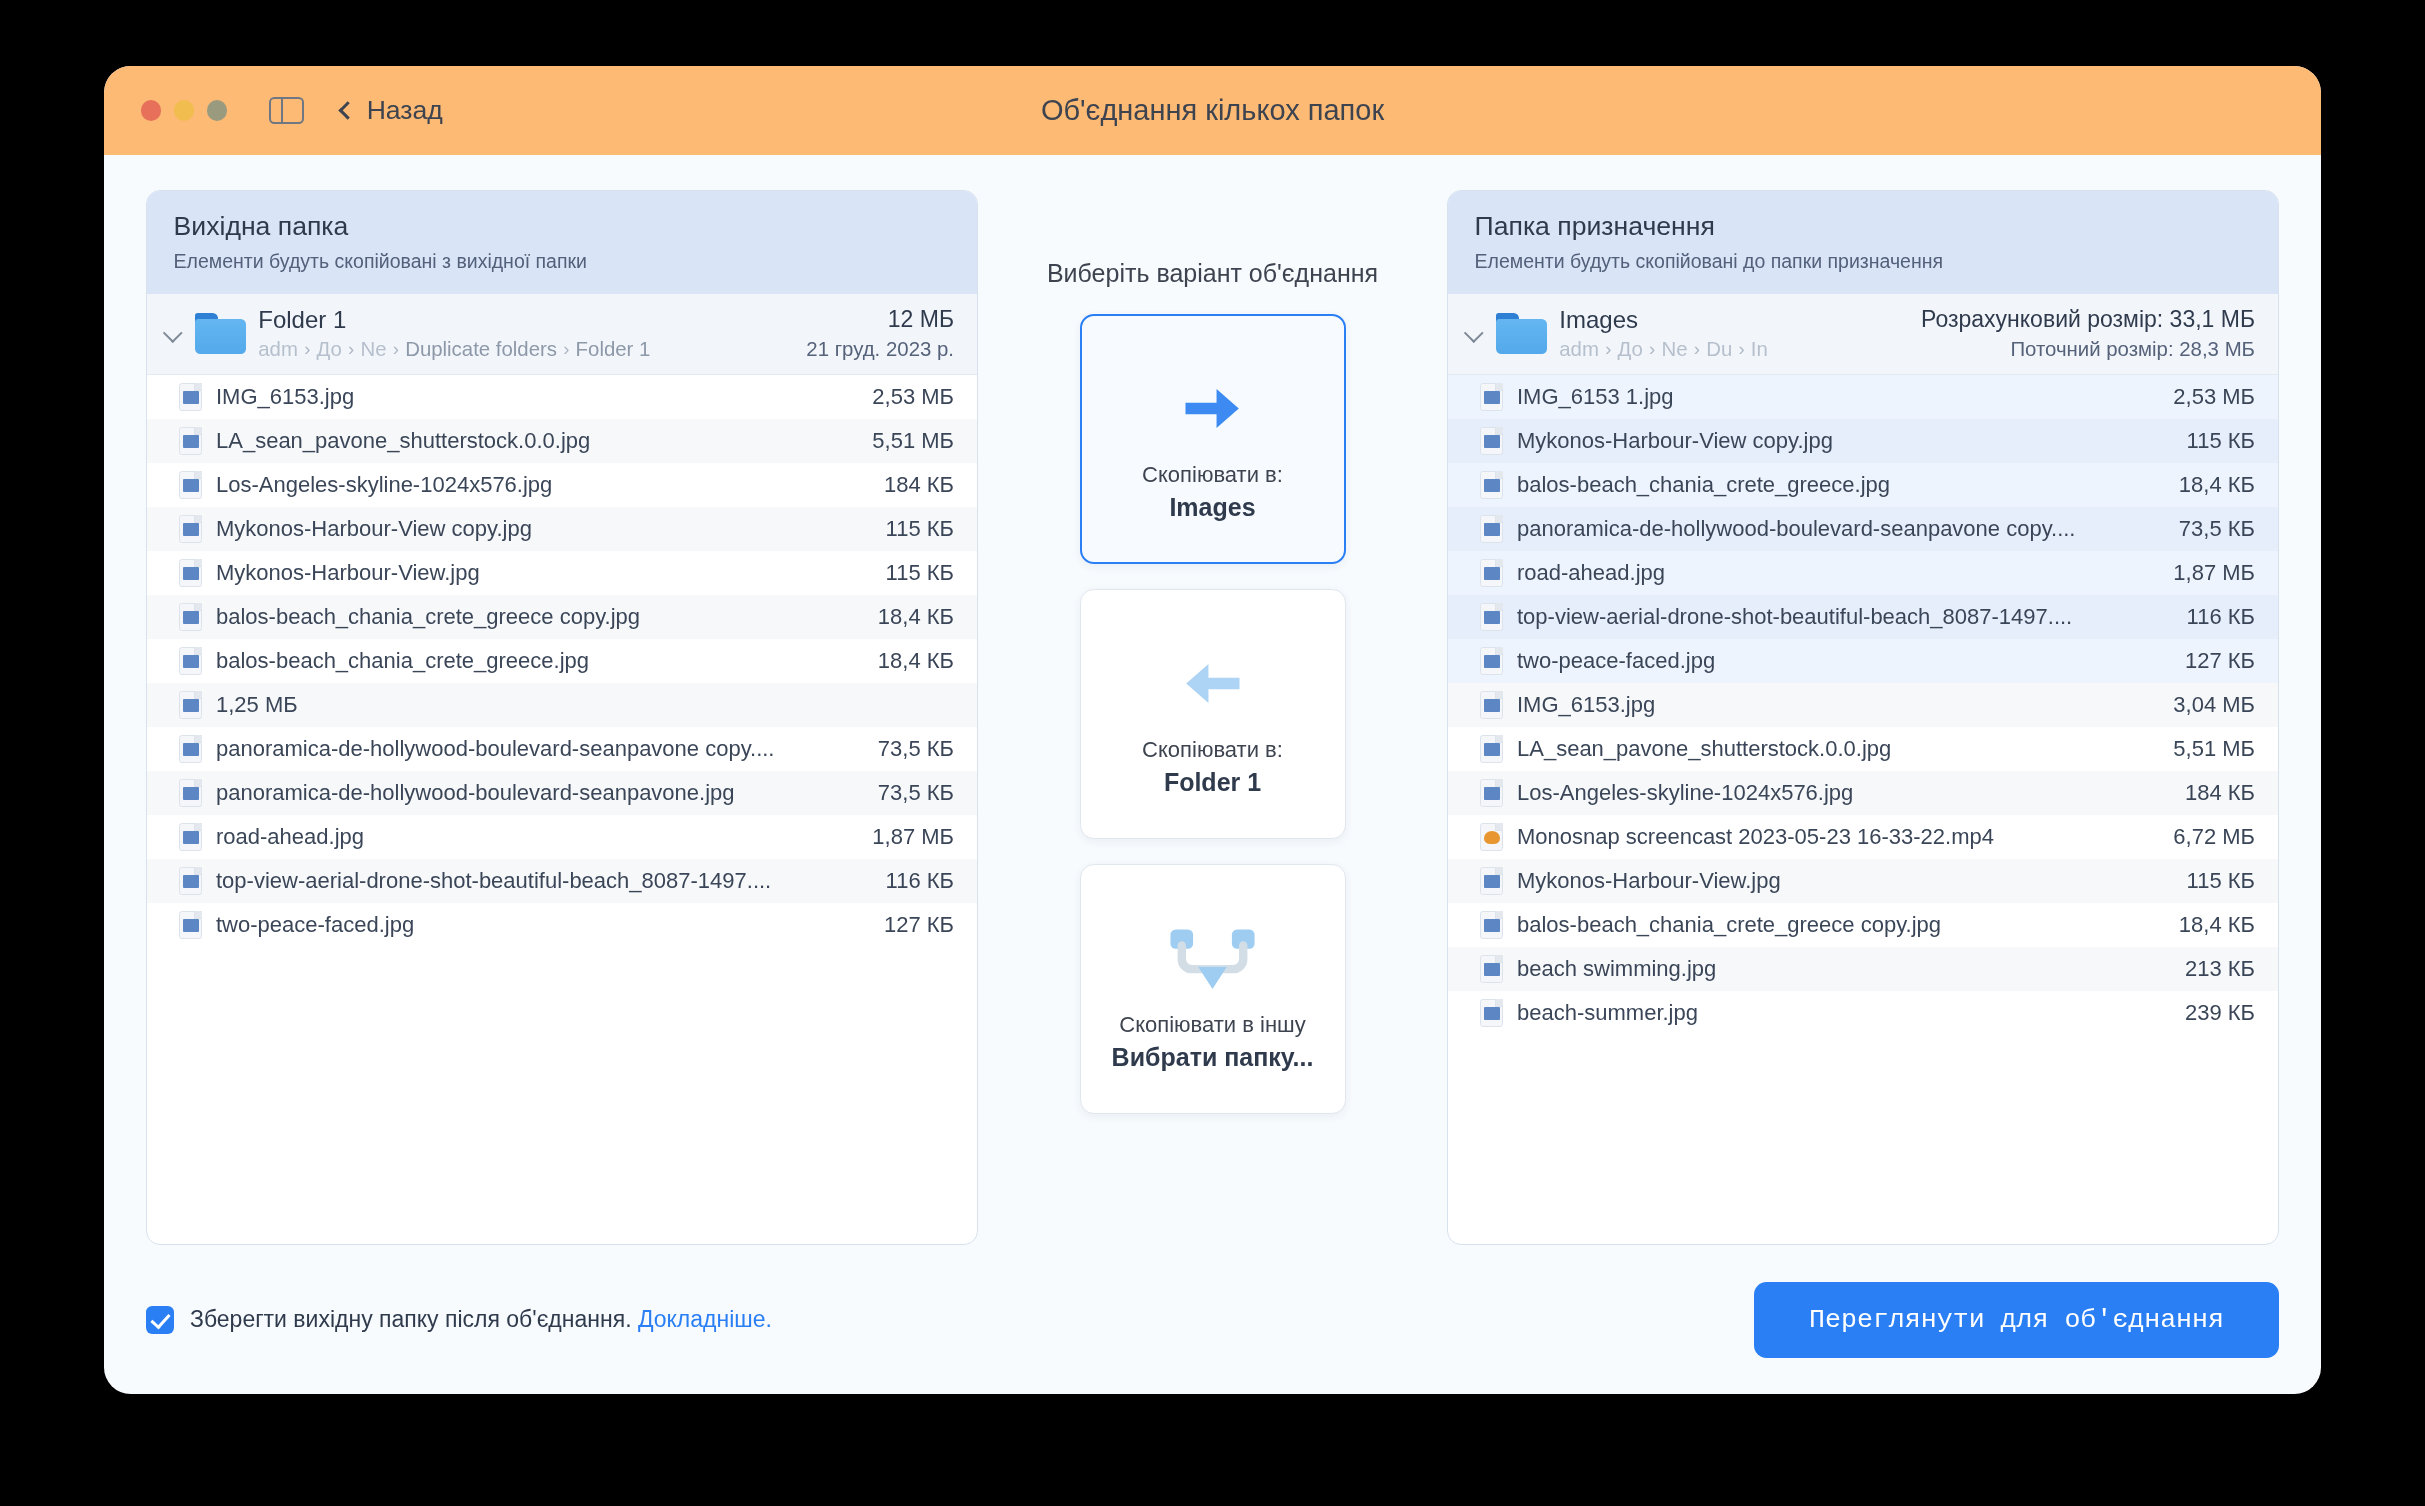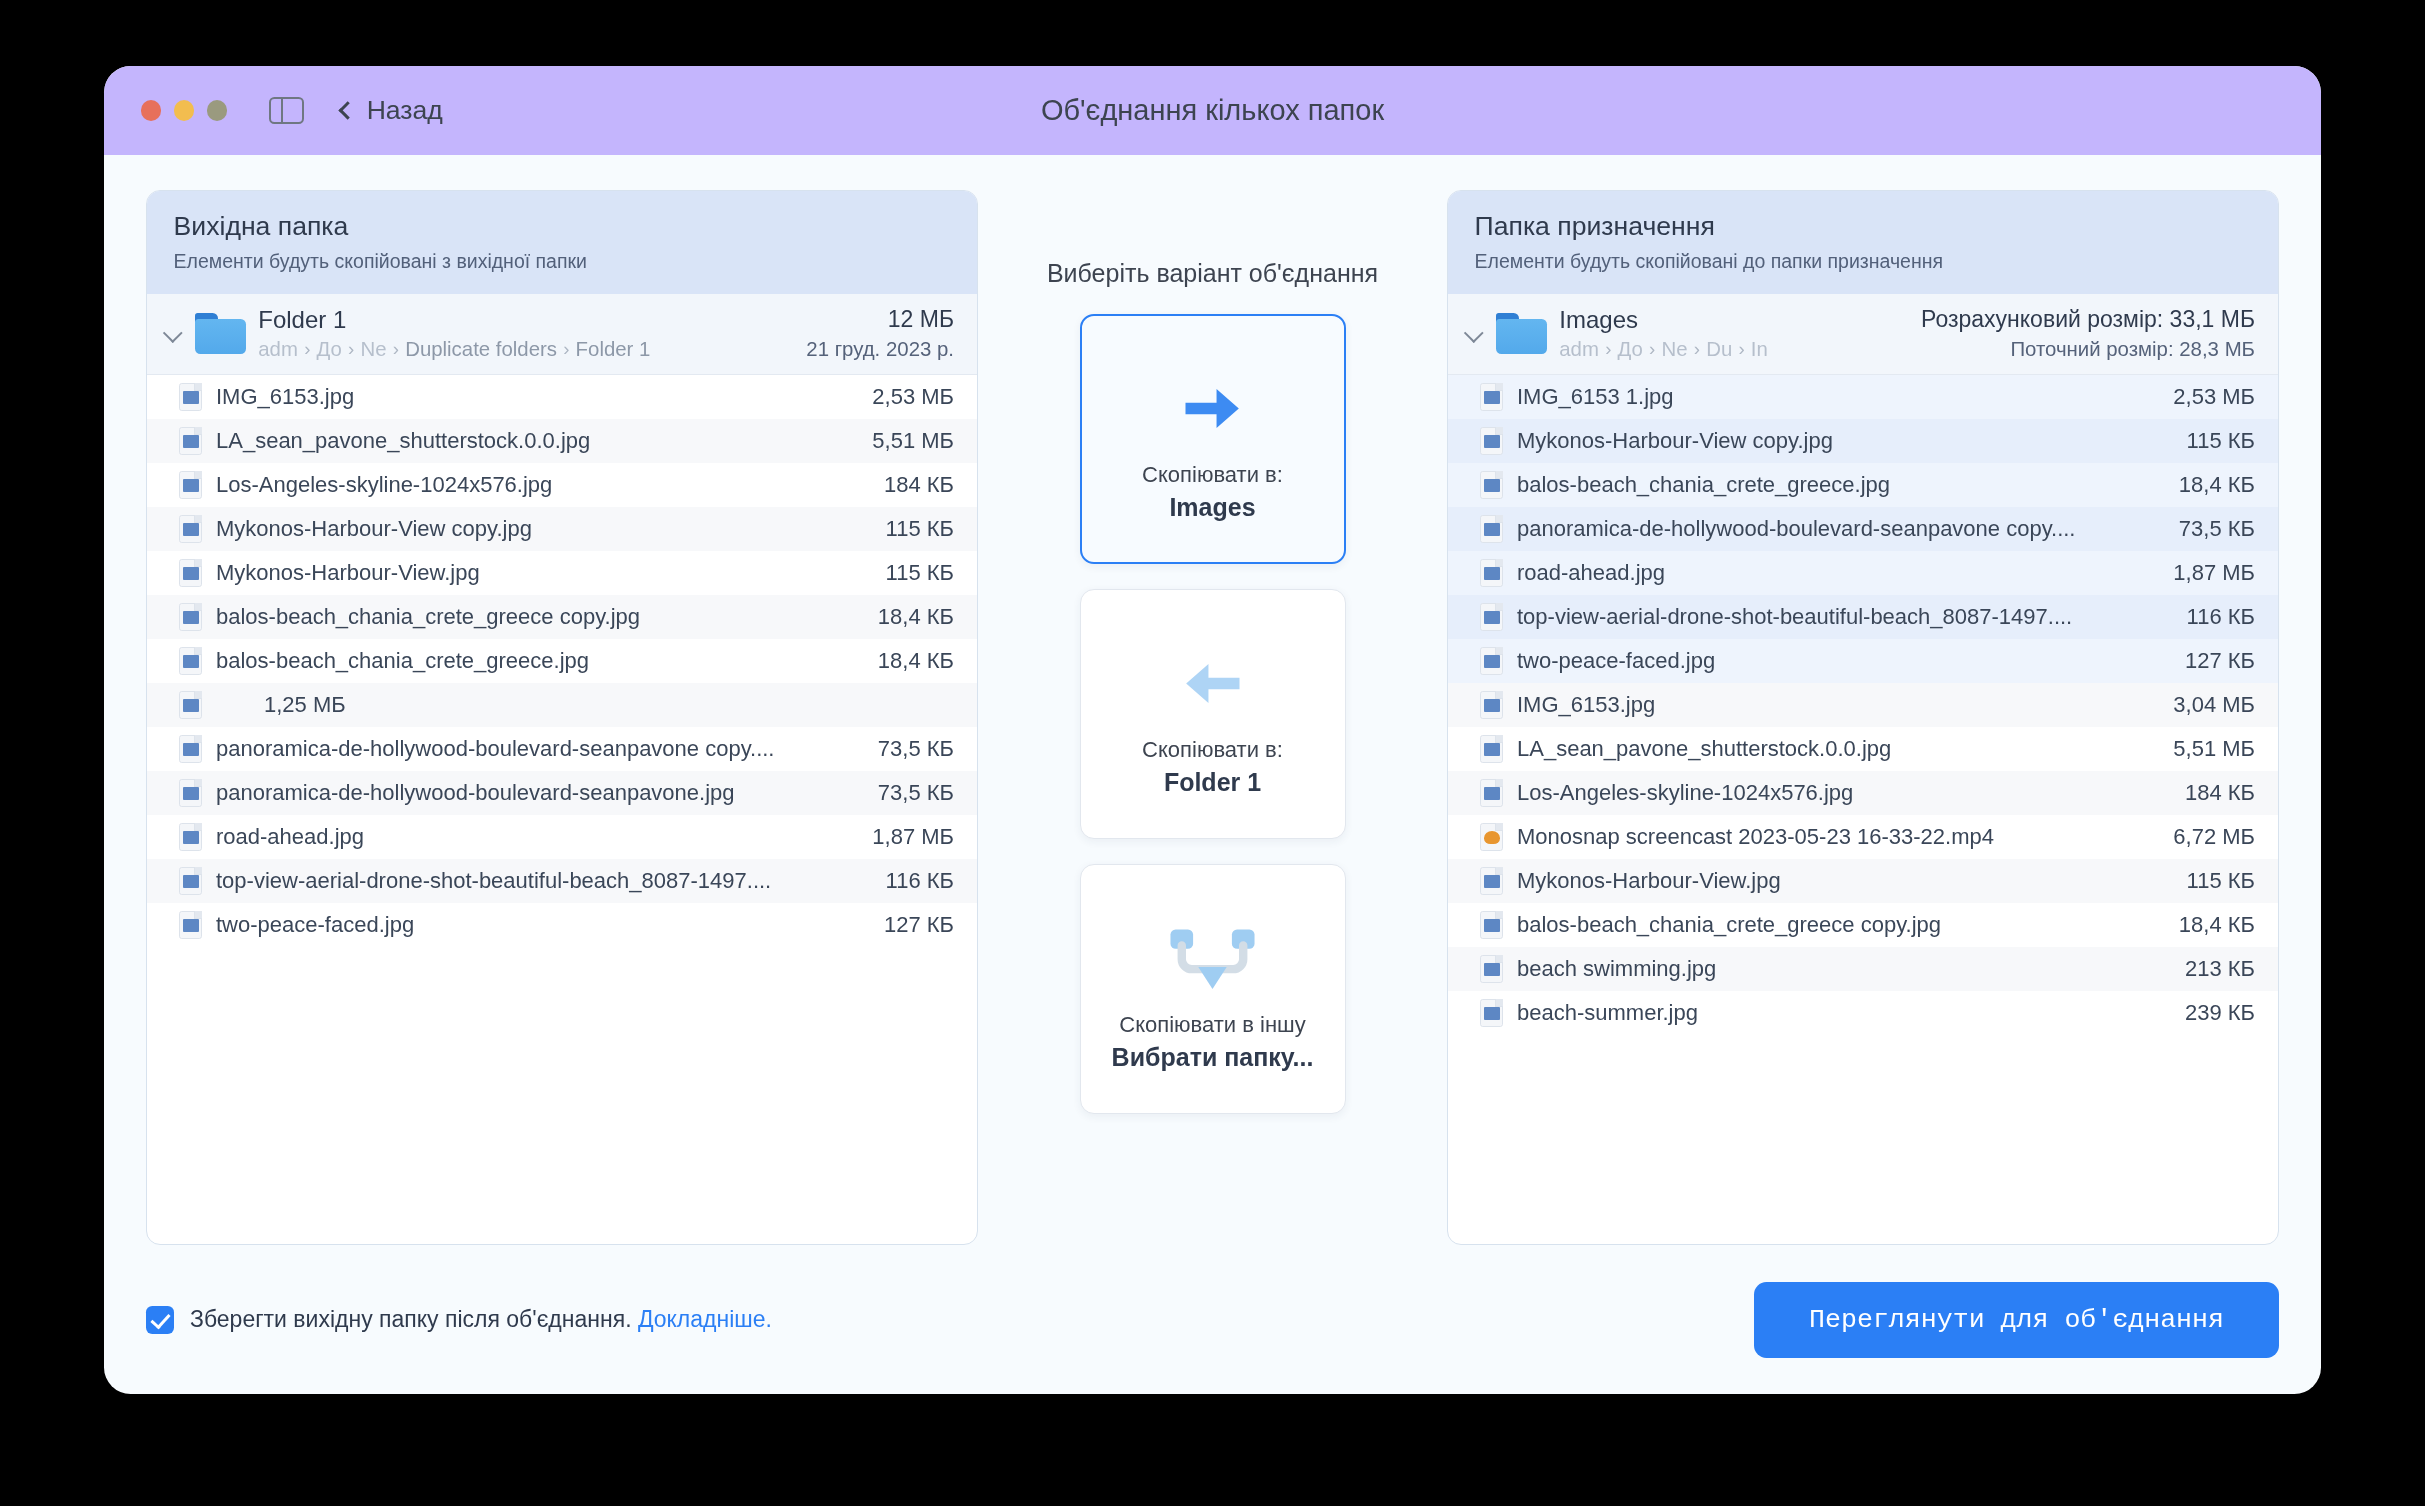--- a/index.html
+++ b/index.html
@@ -19,21 +19,21 @@
     border-radius: 26.6px;
     box-shadow: 0 26.6px 71px rgba(0,0,0,0.55);
     overflow: hidden;
     display: flex; flex-direction: column;
   }
 
   
   .titlebar {
     position: relative;
     height: 89px;
-    background: #c4b5fd;
+    background: #fdba74;
     flex: 0 0 89px;
     display: flex; align-items: center;
   }
   .traffic { display: flex; align-items: center; gap: 12.4px; margin-left: 37px; }
   .dot { width: 20.4px; height: 20.4px; border-radius: 50%; }
   .dot.red { background: #e7705b; }
   .dot.yellow { background: #f2bd4f; }
   .dot.green { background: #9a9a7f; }
 
   .sidebar-toggle {
@@ -173,21 +173,21 @@
     background: #5d87c4;
     border-radius: 0.9px;
   }
   .fileicon.video .thumb { background: #e8962f; border-radius: 50% 50% 40% 40%; }
 
   .fname {
     flex: 1; min-width: 0;
     font-size: 22px; color: #3a4658;
     white-space: nowrap; overflow: hidden; text-overflow: clip;
   }
-  .fsize { font-size: 22px; color: #3a4658; white-space: nowrap; margin-left: 48px; }
+  .fsize { font-size: 22px; color: #3a4658; white-space: nowrap; }
 
   
   .center {
     flex: 1;
     display: flex; flex-direction: column;
     align-items: center;
     padding-top: 69px;
   }
   .center-title {
     font-size: 25px; color: #3d4450;

